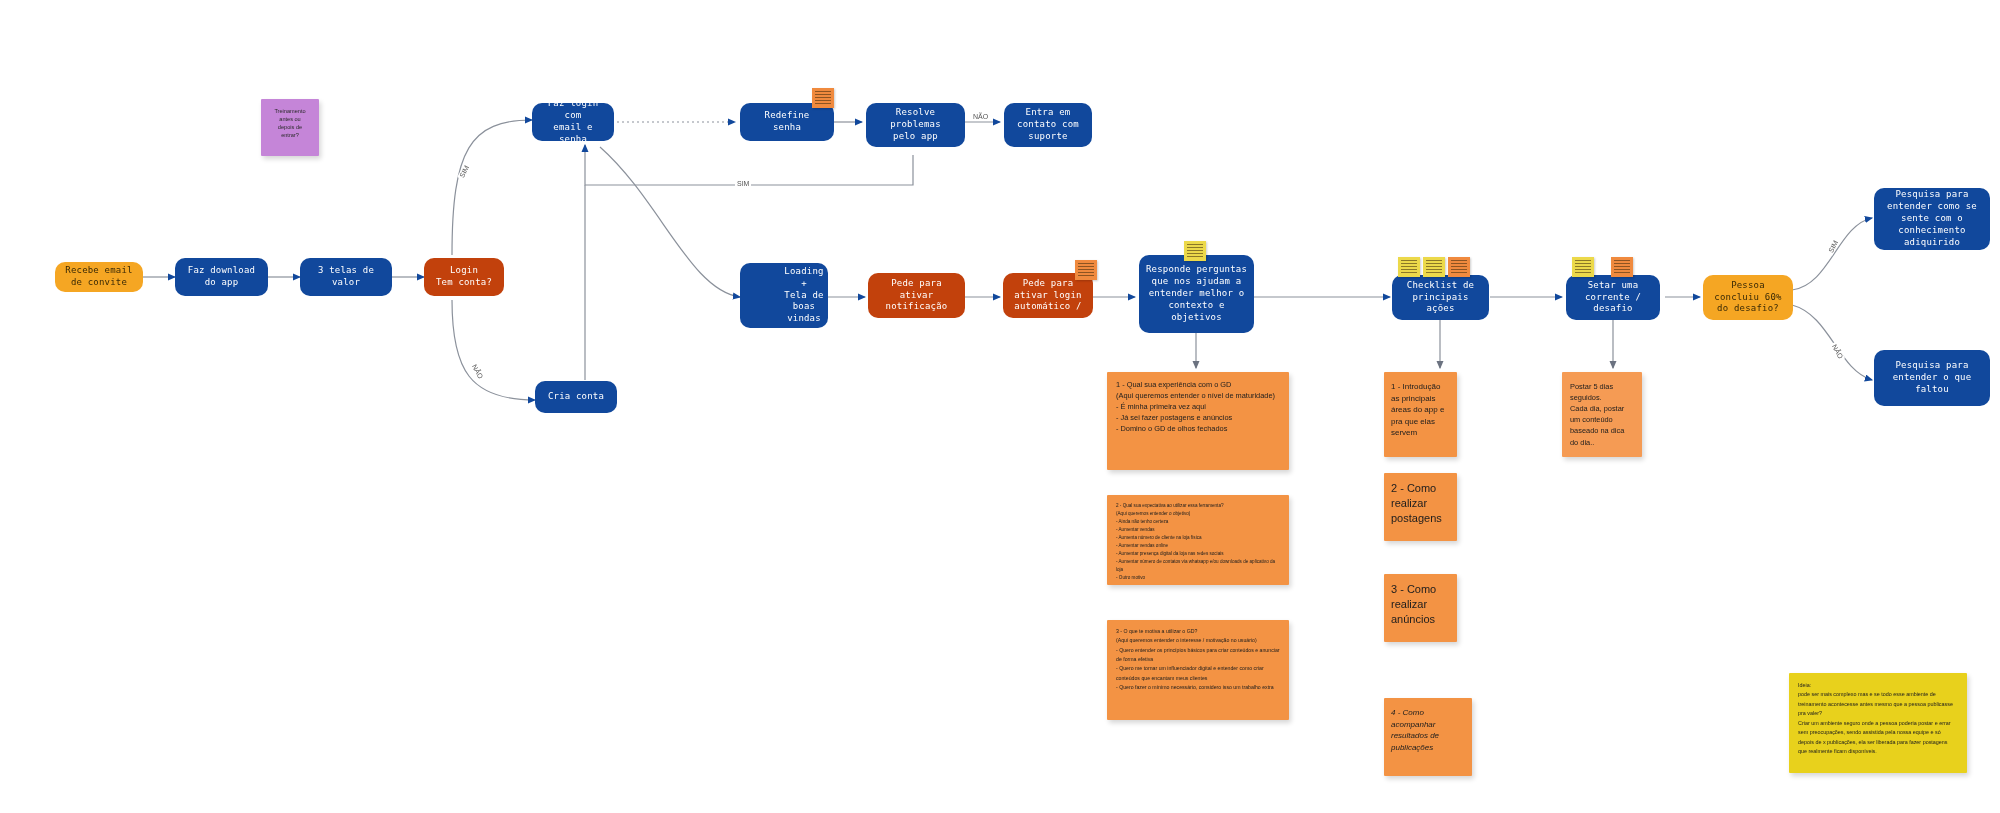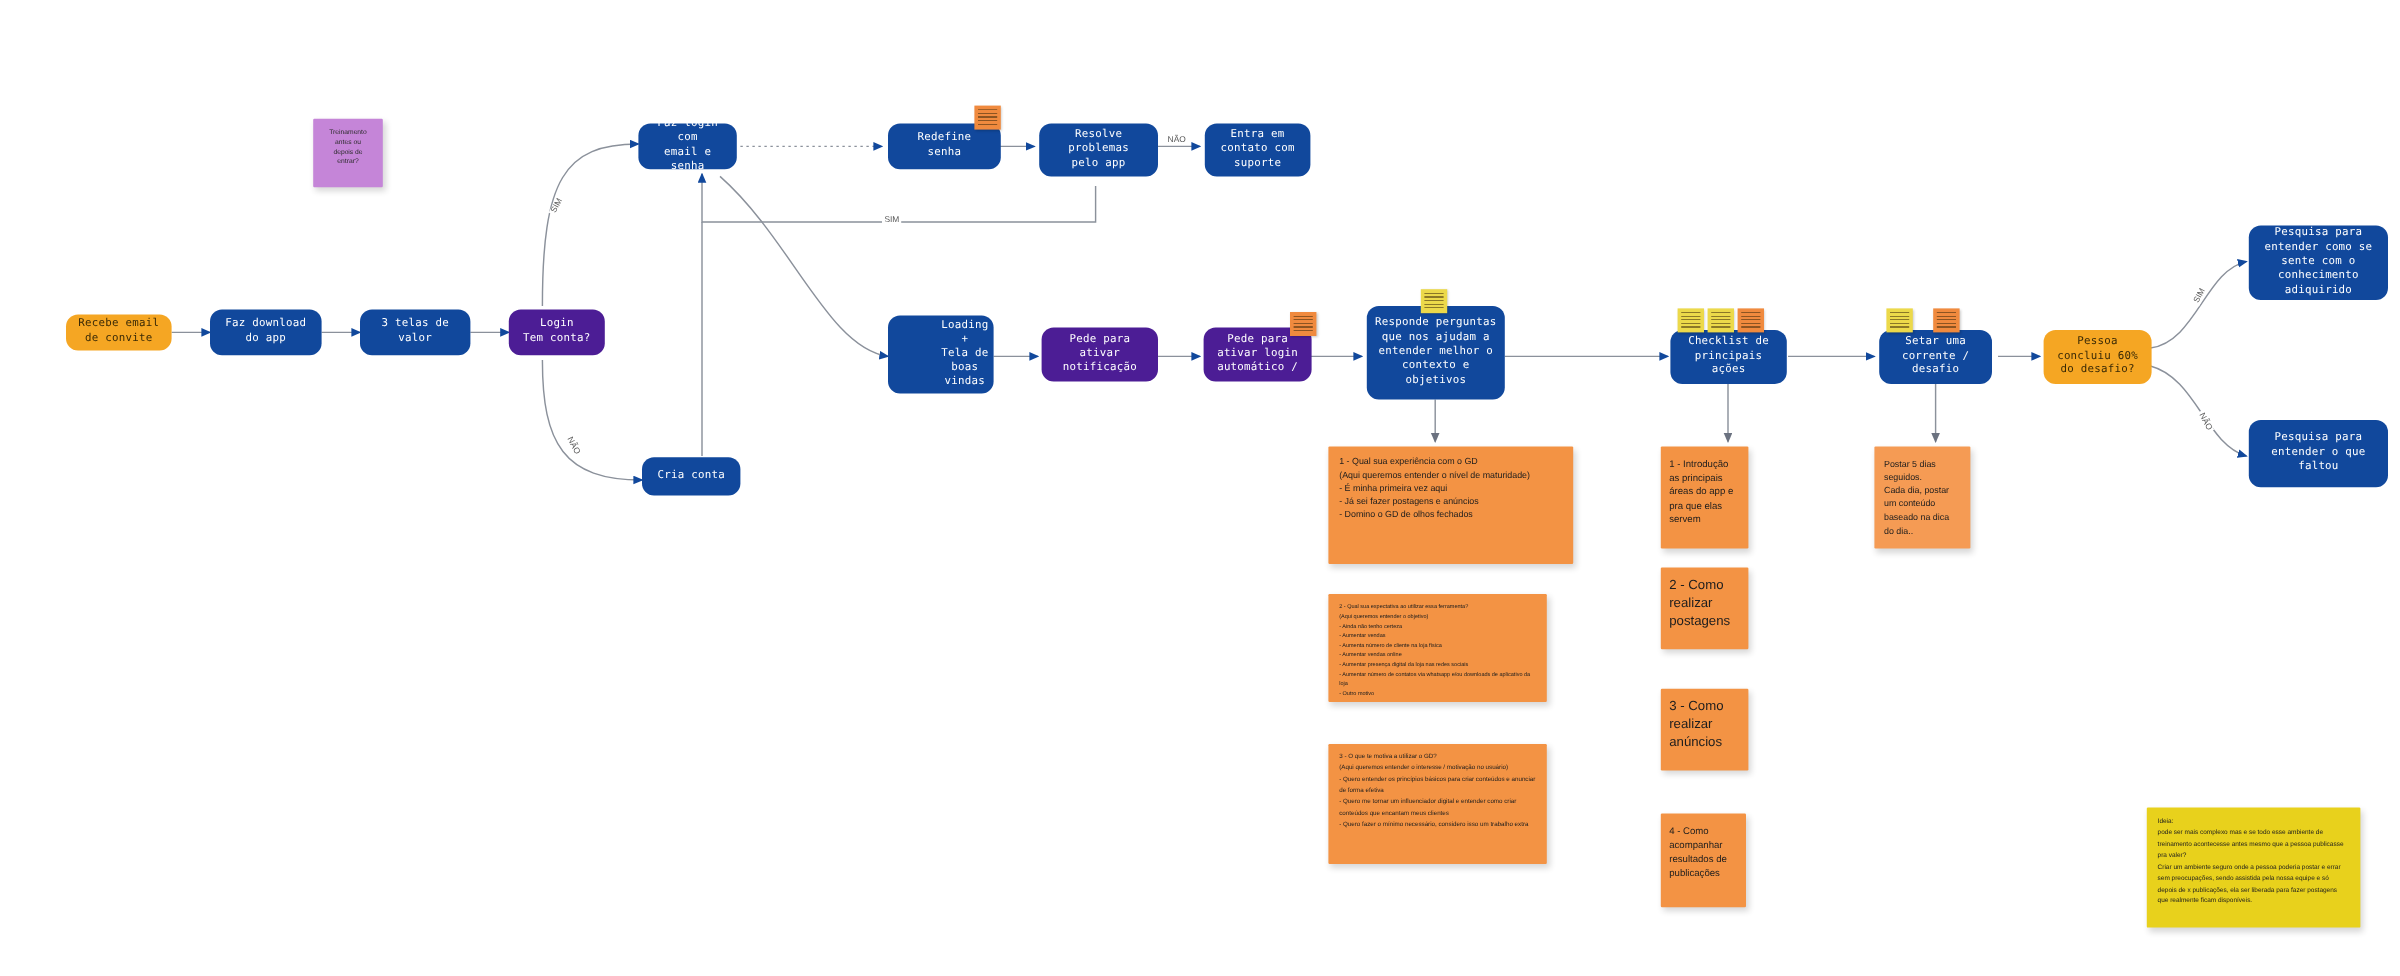--- a/index.html
+++ b/index.html
@@ -5,21 +5,21 @@
   html,body{margin:0;padding:0;background:#ffffff;}
   body{width:2000px;height:813px;overflow:hidden;font-family:"Liberation Sans",sans-serif;}
   #canvas{position:relative;width:2000px;height:813px;background:#ffffff;}
 
   svg#edges{position:absolute;left:0;top:0;width:2000px;height:813px;pointer-events:none;}
 
   .node{position:absolute;box-sizing:border-box;display:flex;align-items:center;justify-content:center;
         text-align:center;border-radius:10px;font-family:"DejaVu Sans Mono",monospace;
         letter-spacing:.2px;line-height:1.32;padding:4px 6px;}
   .n-dark{background:#11489c;color:#ffffff;}
-  .n-mid{background:#4c1d95;color:#ffffff;}
+  .n-mid{background:#c2410c;color:#ffffff;}
   .n-amber{background:#f5a623;color:#3a2a06;}
 
   .note{position:absolute;box-sizing:border-box;border-radius:1px;
         box-shadow:2px 3px 5px rgba(0,0,0,.16);}
   .note-orange{background:#f39344;color:#1d1d1d;}
   .note-orange2{background:#f59b54;color:#1d1d1d;}
   .note-yellow{background:#e8d11c;color:#1d1d1d;}
   .note-purple{background:#c585d8;color:#2b2b2b;}
   .note-text{padding:7px 9px;white-space:pre-wrap;font-family:"Liberation Sans",sans-serif;}
 
@@ -219,21 +219,21 @@
   <div class="elabel rot-s" style="left:1825px;top:243px;">SIM</div>
   <div class="elabel rot-n" style="left:1828px;top:348px;">NÃO</div>
 
   <div class="note note-purple" style="left:261px;top:99px;width:58px;height:57px;">
     <div class="note-text" style="font-size:5.6px;line-height:1.45;text-align:center;padding:8px 3px;">Treinamento
 antes ou
 depois de
 entrar?</div>
   </div>
 
-  <div class="note note-orange" style="left:1107px;top:372px;width:204px;height:98px;">
+  <div class="note note-orange" style="left:1107px;top:372px;width:182px;height:98px;">
     <div class="note-text" style="font-size:7.4px;line-height:1.5;">1 - Qual sua experiência com o GD
 (Aqui queremos entender o nível de maturidade)
 - É minha primeira vez aqui
 - Já sei fazer postagens e anúncios
 - Domino o GD de olhos fechados</div>
   </div>
 
   <div class="note note-orange" style="left:1107px;top:495px;width:182px;height:90px;">
     <div class="note-text" style="font-size:4.6px;line-height:1.75;">2 - Qual sua expectativa ao utilizar essa ferramenta?
 (Aqui queremos entender o objetivo)
@@ -259,21 +259,21 @@
   </div>
 
   <div class="note note-orange" style="left:1384px;top:473px;width:73px;height:68px;">
     <div class="note-text" style="font-size:11px;line-height:1.35;padding:8px 7px;">2 - Como realizar postagens</div>
   </div>
 
   <div class="note note-orange" style="left:1384px;top:574px;width:73px;height:68px;">
     <div class="note-text" style="font-size:11px;line-height:1.35;padding:8px 7px;">3 - Como realizar anúncios</div>
   </div>
 
-  <div class="note note-orange" style="left:1384px;top:678px;width:71px;height:78px;">
+  <div class="note note-orange" style="left:1384px;top:698px;width:88px;height:78px;font-style:italic;">
     <div class="note-text" style="font-size:8px;line-height:1.45;padding:9px 7px;">4 - Como acompanhar resultados de publicações</div>
   </div>
 
   <div class="note note-orange2" style="left:1562px;top:372px;width:80px;height:85px;">
     <div class="note-text" style="font-size:7.4px;line-height:1.5;padding:9px 8px;">Postar 5 dias seguidos.
 Cada dia, postar um conteúdo baseado na dica do dia..</div>
   </div>
 
   <div class="note note-yellow" style="left:1789px;top:673px;width:178px;height:100px;">
     <div class="note-text" style="font-size:5.4px;line-height:1.75;padding:8px 9px;">Ideia:

